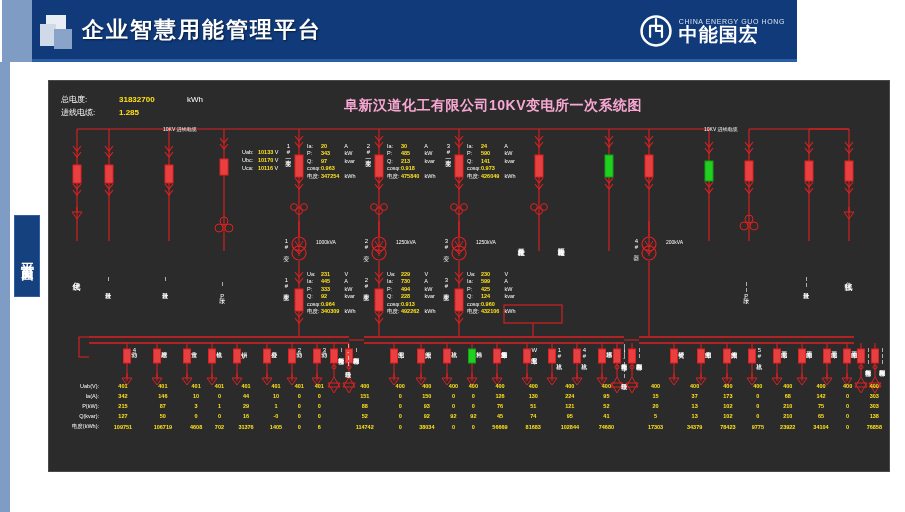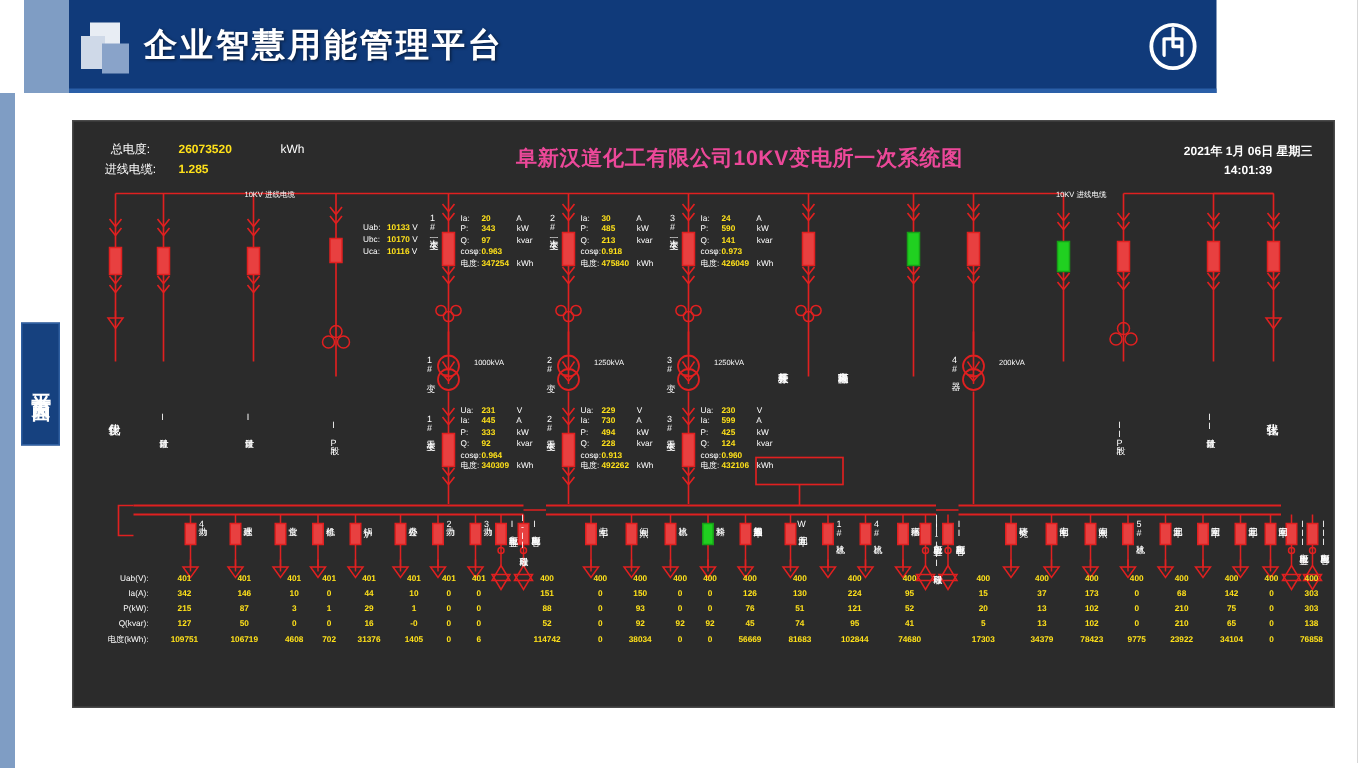--- a/index.html
+++ b/index.html
@@ -8,21 +8,21 @@
     margin: 0; padding: 0;
     width: 905px; height: 512px;
     overflow: hidden;
     background: #ffffff;
     font-family: "Liberation Sans", "DejaVu Sans", sans-serif;
   }
   #app { position: relative; width: 905px; height: 512px; background:#fff; }
 
   
   #header {
-    position: absolute; left: 16px; top: 0; width: 795px; height: 62px;
+    position: absolute; left: 2px; top: 0; width: 795px; height: 62px;
     background: #103a7a;
     border-bottom: 3px solid #2a5fa8;
     padding-left: 28px;
   }
   #header-left-strip {
     position:absolute; left:0; top:0; width:30px; height:62px;
     background:#7f9dc4;
   }
   #logo-squares { position:absolute; left:38px; top:15px; width:34px; height:34px; }
   .sq-a { position:absolute; left:6px; top:0; width:20px; height:20px; background:#e8edf4; }
@@ -54,27 +54,27 @@
   
   #panel {
     position:absolute; left:48px; top:80px; width:842px; height:392px;
     background:#2b2b2b; border:1px solid #4a4a4a;
     color:#fff;
     font-family:"Liberation Sans","DejaVu Sans",sans-serif;
   }
 
   #summary { position:absolute; left:12px; top:12px; font-size:8px; line-height:13px; }
   #summary .row { display:flex; align-items:baseline; }
-  #summary .name { color:#ffffff; width:52px; text-align:center; }
+  #summary .name { color:#ffffff; width:52px; text-align:left; }
   #summary .val { color:#ffe11a; font-weight:bold; margin-left:6px; width:62px; }
   #summary .unit { color:#ffffff; margin-left:6px; }
 
   #panel-title {
     position:absolute; left:0; top:16px; width:842px; text-align:center;
-    font-size:14px; font-weight:bold; color:#ec4899; letter-spacing:.5px;padding-left:46px;
+    font-size:14px; font-weight:bold; color:#f9a8d4; letter-spacing:.5px;padding-left:46px;
   }
   #datetime {
     position:absolute; right:14px; top:13px; text-align:center;
     font-size:8px; font-weight:bold; color:#ffffff; line-height:13px;
   }
 
   
   #schematic { position:absolute; left:0; top:0; width:842px; height:392px; }
 
   
@@ -118,47 +118,47 @@
         <div class="sq-b"></div>
         <div class="sq-c"></div>
     </div>
     <div id="header-title">企业智慧用能管理平台</div>
     <div id="brand">
       <svg id="brand-mark" viewBox="0 0 40 40">
         <circle cx="20" cy="20" r="17" fill="none" stroke="#ffffff" stroke-width="3"></circle>
         <path d="M20 6 L20 20 M13 14 L27 14 M13 14 L13 27 M27 14 L27 27 M20 20 L27 20" fill="none" stroke="#ffffff" stroke-width="2.6" stroke-linecap="round"></path>
         <path d="M7 20 a13 13 0 0 0 13 13" fill="none" stroke="#103a7a" stroke-width="4"></path>
       </svg>
+      <div id="brand-text">
+        <div id="brand-en">CHINA ENERGY GUO HONG</div>
+        <div id="brand-cn">中能国宏</div>
+      </div>
     </div>
   </div>
 
   <div id="left-rail"></div>
   <div id="sidebar-tab">平台页面</div>
 
   <div id="panel">
 
     <div id="summary">
       <div class="row">
         <span class="name">总电度:</span>
-        <span class="val">26073520</span>
+        <span class="val">31832700</span>
         <span class="unit">kWh</span>
       </div>
       <div class="row">
         <span class="name">进线电缆:</span>
         <span class="val">1.285</span>
         <span class="unit"></span>
       </div>
     </div>
 
     <div id="panel-title">阜新汉道化工有限公司10KV变电所一次系统图</div>
 
-    <div id="datetime">
-      <div>2021年 1月 06日 星期三</div>
-      <div>14:01:39</div>
-    </div>
 
     <svg id="schematic" viewBox="0 0 842 392">
       <defs>
         <g id="sw-arrows">
           <path d="M-4,-5 L0,0 L4,-5" fill="none" stroke="#e02020" stroke-width="1.1"></path>
           <path d="M-4,1 L0,6 L4,1" fill="none" stroke="#e02020" stroke-width="1.1"></path>
         </g>
         <g id="gnd">
           <path d="M0,0 L0,5 M-5,5 L5,5 L0,12 Z" fill="none" stroke="#e02020" stroke-width="1"></path>
         </g>

